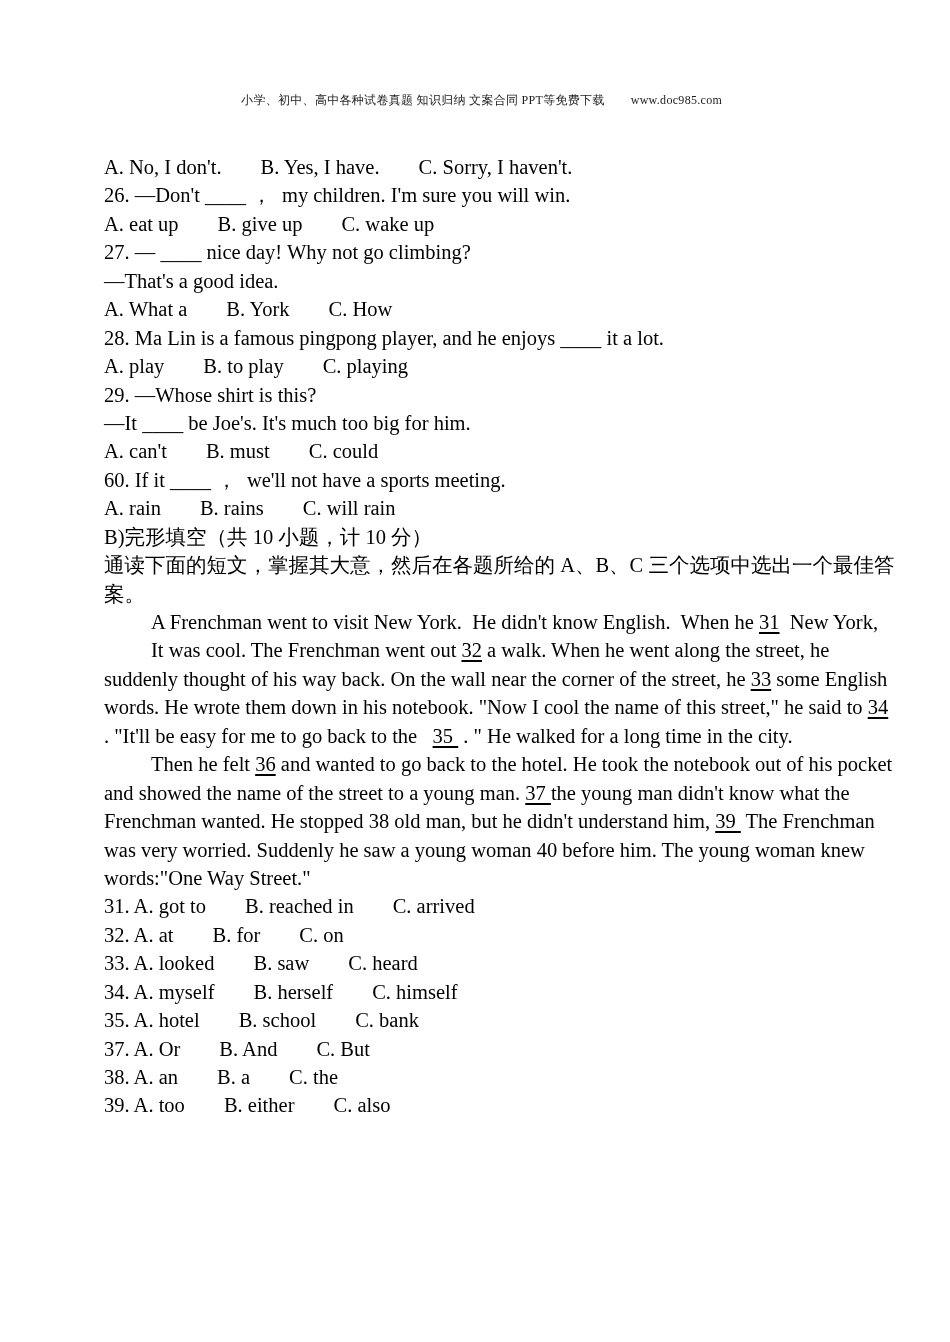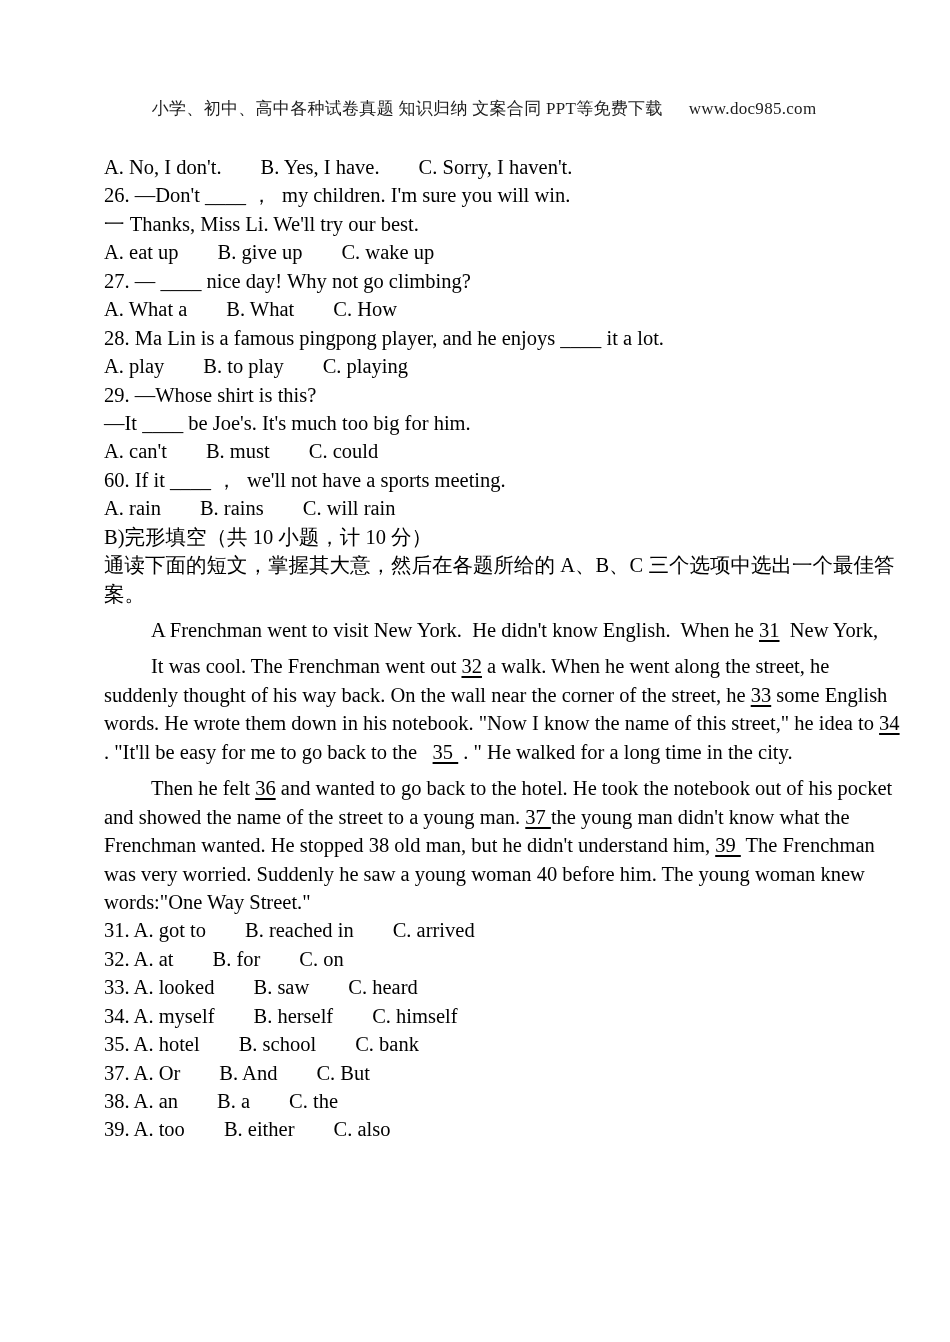--- a/index.html
+++ b/index.html
@@ -13,65 +13,65 @@
   }
   .page {
     position: absolute; top: 0; left: 0;
     width: 950px; height: 1342px;
     background: #ffffff;
   }
   .doc-header {
     position: absolute; top: 77px; left: 0;
     width: 950px;
     text-align: center;
-    font-size: 17px;
+    font-size: 12px;
     color: #1c1c1c;
     white-space: pre;
     letter-spacing: 0.3px;
   }
   .doc-header .url { margin-left: 26px; }
   .doc-body {
     position: absolute; top: 153px; left: 104px;
     width: 770px;
     font-size: 20.5px;
     line-height: 28.45px;
   }
   .line { white-space: pre; height: 28.45px; }
   .line.options { display: flex; column-gap: 52px; gap: 39px; }
-  .line.indent { padding-left: 47px; margin-top: 8px; }
+  .line.indent { padding-left: 47px; }
   .u { text-decoration: underline; text-underline-offset: 3px; }
 </style>
 </head>
 <body>
 
 <div class="page">
   <header class="doc-header">
     <span>小学、初中、高中各种试卷真题 知识归纳 文案合同 PPT等免费下载</span><span class="url">www.doc985.com</span>
   </header>
   <main class="doc-body" id="doc-body">
       <div class="line options"><span>A. No, I don't.</span><span>B. Yes, I have.</span><span>C. Sorry, I haven't.</span></div>
       <div class="line">26. —Don't ____ ，  my children. I'm sure you will win.</div>
-      <div class="line">一 Thanks, Miss Li. We'll try our best.</div>
       <div class="line options"><span>A. eat up</span><span>B. give up</span><span>C. wake up</span></div>
       <div class="line">27. — ____ nice day! Why not go climbing?</div>
-      <div class="line options"><span>A. What a</span><span>B. What</span><span>C. How</span></div>
+      <div class="line">—That's a good idea.</div>
+      <div class="line options"><span>A. What a</span><span>B. York</span><span>C. How</span></div>
       <div class="line">28. Ma Lin is a famous pingpong player, and he enjoys ____ it a lot.</div>
       <div class="line options"><span>A. play</span><span>B. to play</span><span>C. playing</span></div>
       <div class="line">29. —Whose shirt is this?</div>
       <div class="line">—It ____ be Joe's. It's much too big for him.</div>
       <div class="line options"><span>A. can't</span><span>B. must</span><span>C. could</span></div>
       <div class="line">60. If it ____ ，  we'll not have a sports meeting.</div>
       <div class="line options"><span>A. rain</span><span>B. rains</span><span>C. will rain</span></div>
       <div class="line">B)完形填空（共 10 小题，计 10 分）</div>
       <div class="line">通读下面的短文，掌握其大意，然后在各题所给的 A、B、C 三个选项中选出一个最佳答</div>
       <div class="line">案。</div>
       <div class="line indent"><span>A Frenchman went to visit New York.  He didn't know English.  When he </span><span class="u">31</span><span>  New York,</span></div>
       <div class="line indent"><span>It was cool. The Frenchman went out </span><span class="u">32</span><span> a walk. When he went along the street, he</span></div>
       <div class="line"><span>suddenly thought of his way back. On the wall near the corner of the street, he </span><span class="u">33</span><span> some English</span></div>
-      <div class="line"><span>words. He wrote them down in his notebook. "Now I know the name of this street," he idea to </span><span class="u">34</span></div>
+      <div class="line"><span>words. He wrote them down in his notebook. "Now I cool the name of this street," he said to </span><span class="u">34</span></div>
       <div class="line"><span>. "It'll be easy for me to go back to the   </span><span class="u">35 </span><span> . " He walked for a long time in the city.</span></div>
       <div class="line indent"><span>Then he felt </span><span class="u">36</span><span> and wanted to go back to the hotel. He took the notebook out of his pocket</span></div>
       <div class="line"><span>and showed the name of the street to a young man. </span><span class="u">37 </span><span>the young man didn't know what the</span></div>
       <div class="line"><span>Frenchman wanted. He stopped 38 old man, but he didn't understand him, </span><span class="u">39 </span><span> The Frenchman</span></div>
       <div class="line">was very worried. Suddenly he saw a young woman 40 before him. The young woman knew</div>
       <div class="line">words:"One Way Street."</div>
       <div class="line options"><span>31. A. got to</span><span>B. reached in</span><span>C. arrived</span></div>
       <div class="line options"><span>32. A. at</span><span>B. for</span><span>C. on</span></div>
       <div class="line options"><span>33. A. looked</span><span>B. saw</span><span>C. heard</span></div>
       <div class="line options"><span>34. A. myself</span><span>B. herself</span><span>C. himself</span></div>

